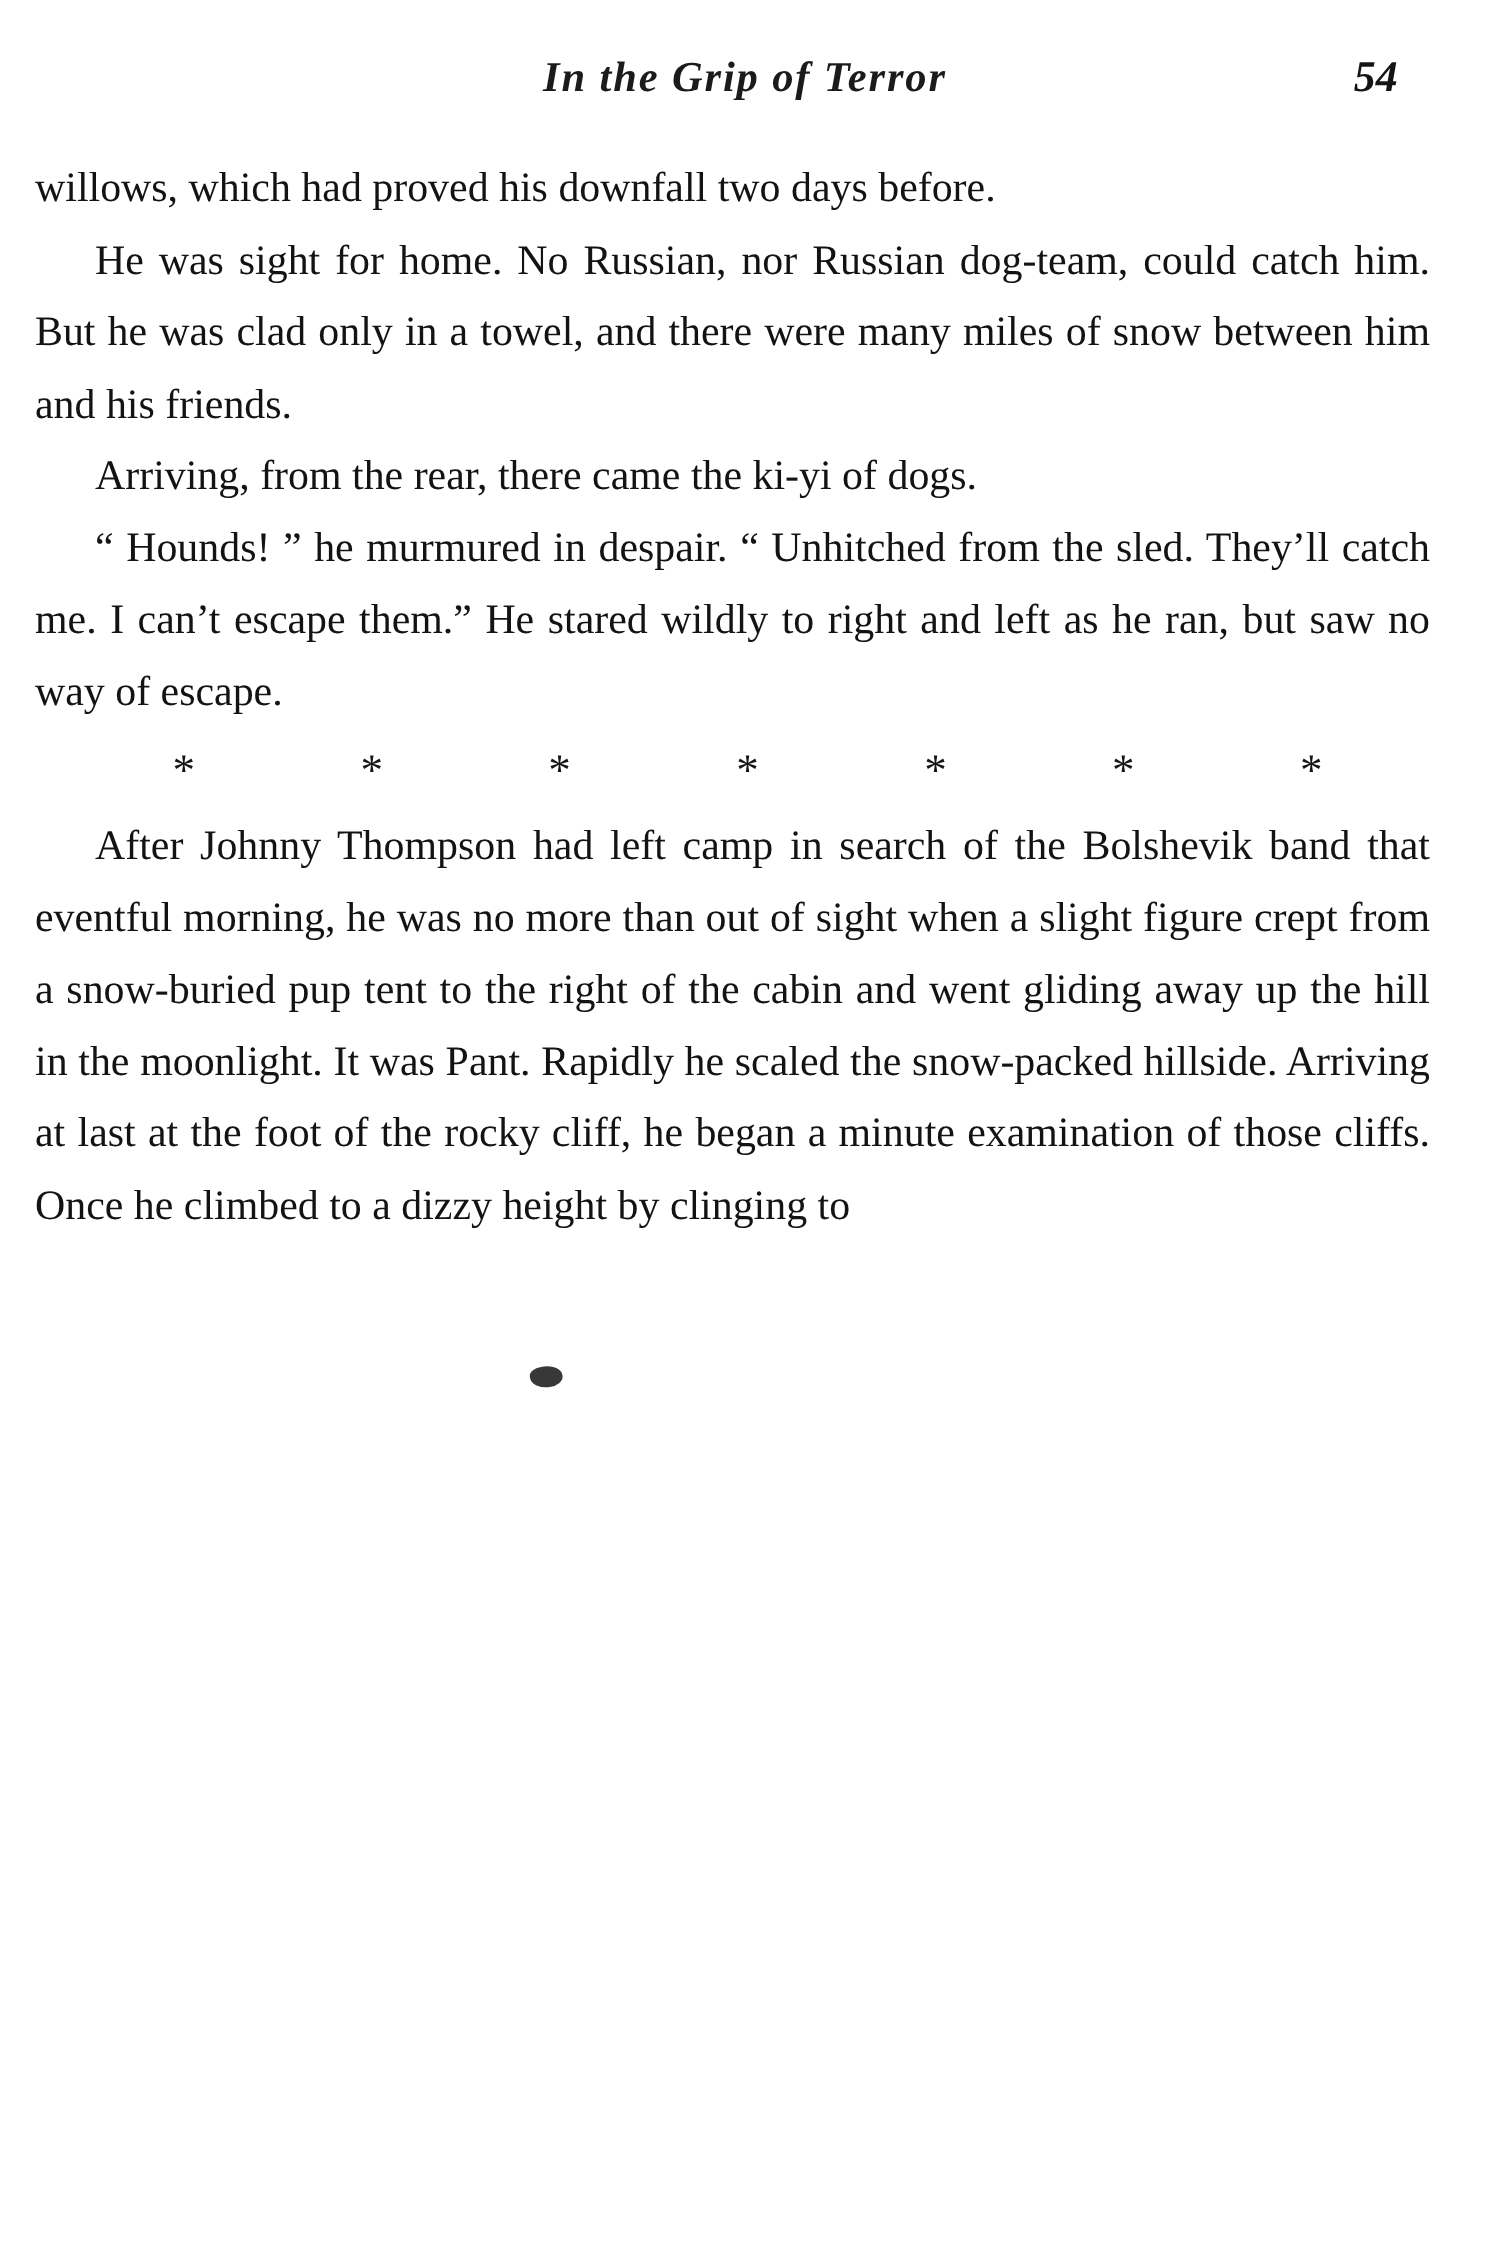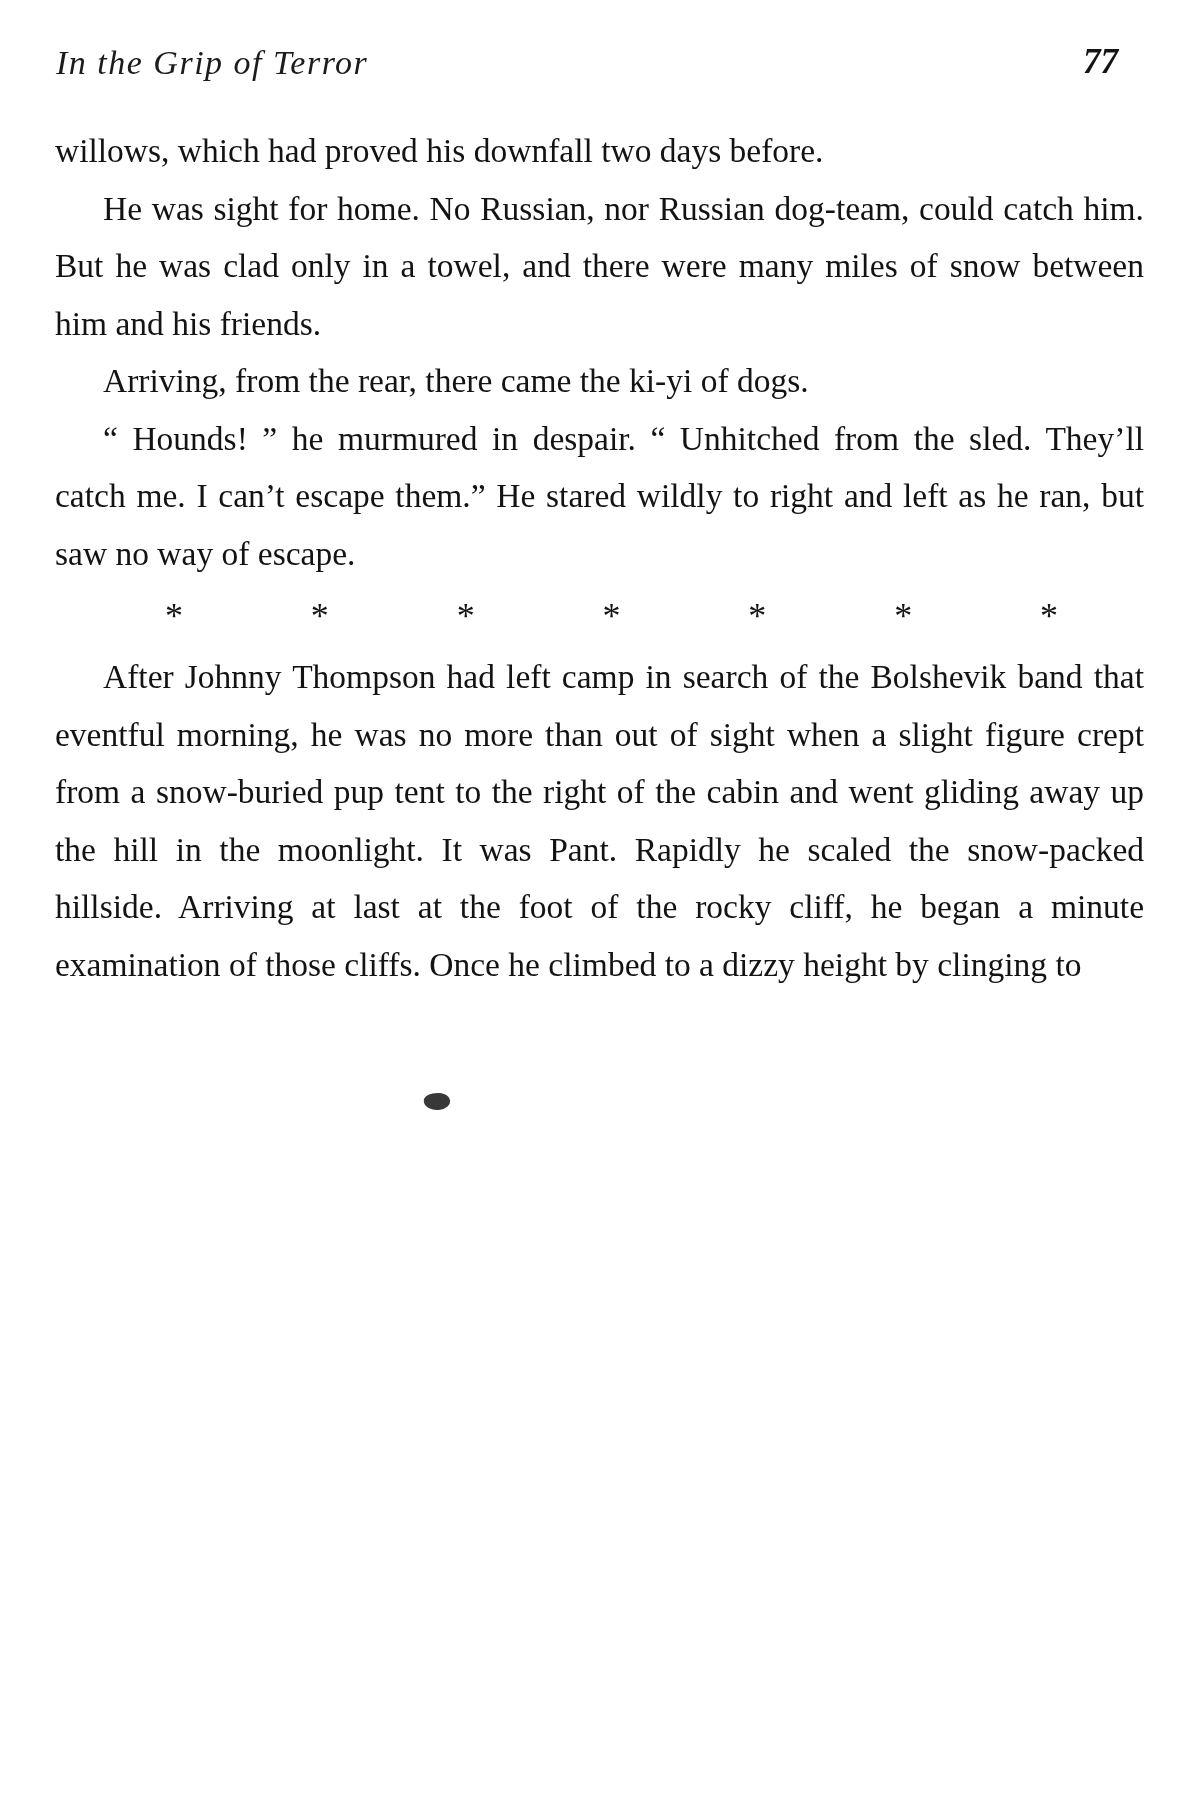--- a/index.html
+++ b/index.html
@@ -24,40 +24,41 @@
   }
   .header {
     position: relative;
     margin: 44px 56px 0 56px;
     height: 56px;
   }
   .running-title {
     position: absolute;
     left: 0;
     right: 0;
-    text-align: left;
+    text-align: center;
     font-style: italic;
     font-size: 34px;
     letter-spacing: 1.5px;
     color: #1b1b1b;
     font-family: "Liberation Serif", serif;
     white-space: nowrap;
+    font-weight: bold;
   }
   .folio {
     position: absolute;
     right: 18px;
     top: -2px;
     font-size: 35px;
     font-weight: bold;
     font-style: italic;
     color: #141414;
     font-family: "Liberation Serif", serif;
   }
   .body-text {
-    margin: 22px 48px 0 55px;
+    margin: 22px 48px 0 28px;
     font-size: 33.5px;
     line-height: 57.5px;
     text-align: justify;
     text-justify: inter-word;
     color: #131313;
   }
   .body-text p {
     margin: 0;
   }
   .indent {
@@ -86,21 +87,21 @@
     opacity: 0.88;
   }
 </style>
 </head>
 <body>
 
 <div class="page">
 
   <div class="header">
     <div class="running-title">In the Grip of Terror</div>
-    <div class="folio">77</div>
+    <div class="folio">54</div>
   </div>
 
   <div class="body-text">
     <p>willows, which had proved his downfall two days before.</p>
     <p class="indent">He was sight for home.  No Russian, nor Russian dog-team, could catch him.  But he was clad only in a towel, and there were many miles of snow between him and his friends.</p>
     <p class="indent">Arriving, from the rear, there came the ki-yi of dogs.</p>
     <p class="indent">“ Hounds! ” he murmured in despair. “ Unhitched from the sled.  They’ll catch me.  I can’t escape them.”  He stared wildly to right and left as he ran, but saw no way of escape.</p>
 
     <div class="asterisks">
       <span>*</span>

